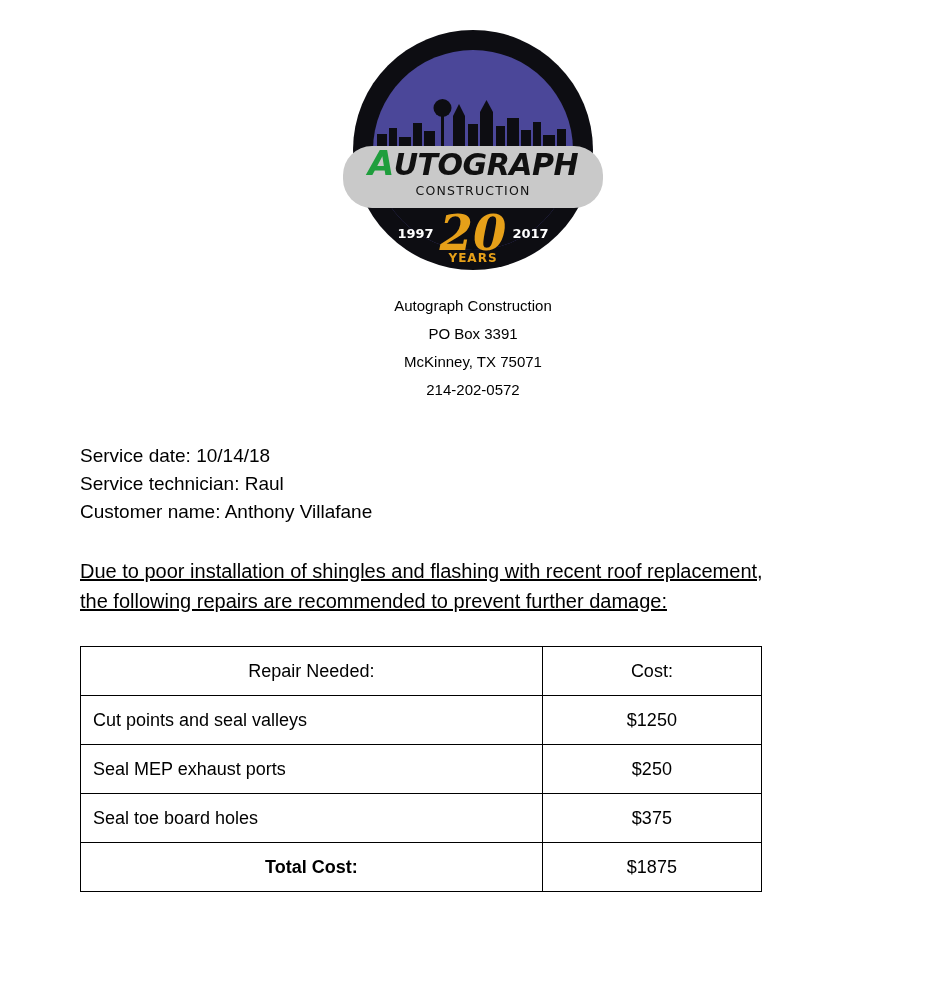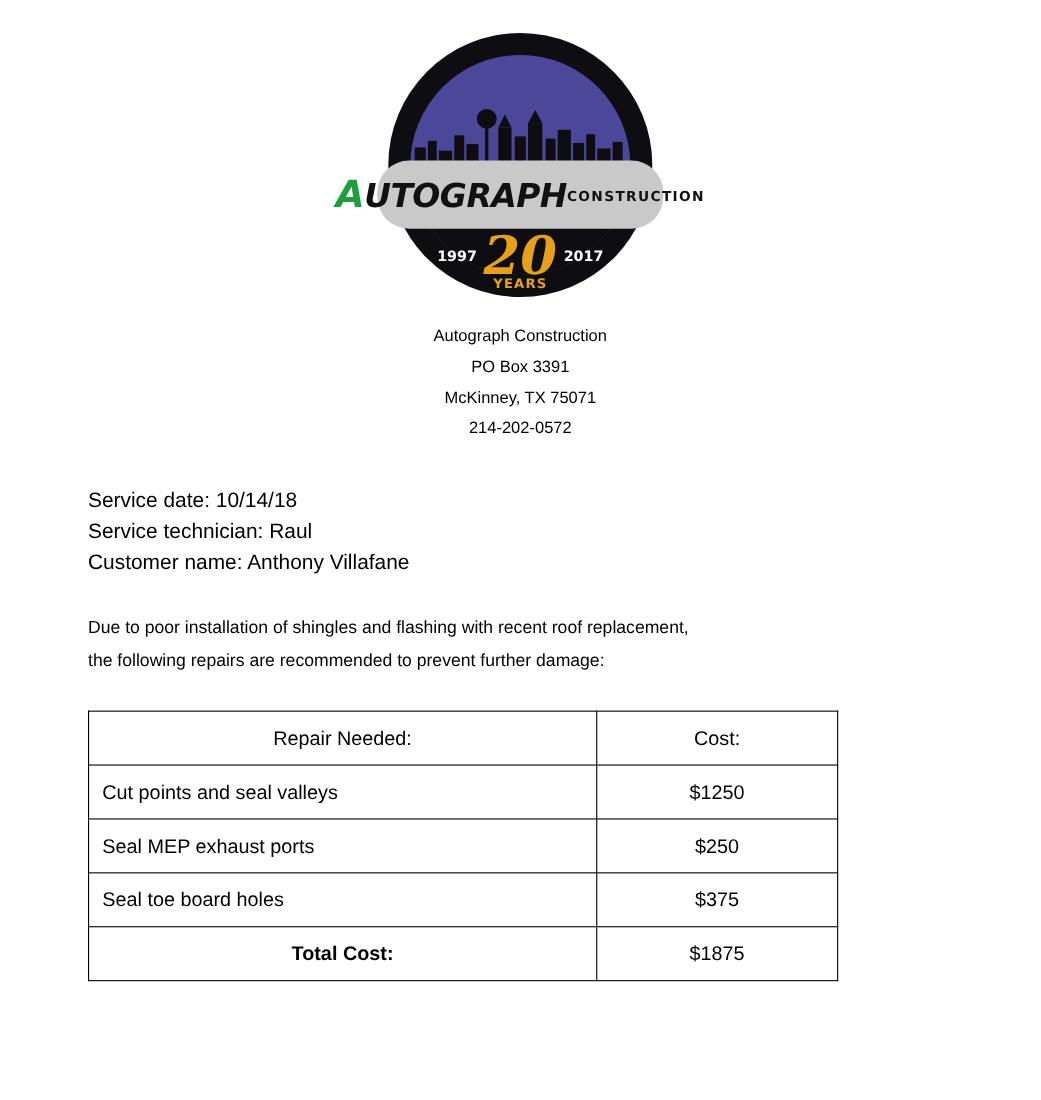--- a/index.html
+++ b/index.html
@@ -74,41 +74,41 @@
   .skyline svg { display: block; }
 
   .logo-band {
     position: absolute;
     left: -10px;
     top: 116px;
     width: 260px;
     height: 62px;
     background: #c9c9c9;
     display: flex;
-    flex-direction: row;
+    flex-direction: column;
     align-items: center;
-    justify-content: center;
+    justify-content: flex-start;
     border-radius: 29px;
   }
   .brand-main {
     font-family: "DejaVu Sans", sans-serif;
     font-weight: bold;
     font-style: italic;
     font-size: 30px;
     letter-spacing: -0.5px;
     color: #111111;
     line-height: 1;
   }
   .brand-main .g-a {
     color: #1f9e3d;
     font-size: 34px;
   }
   .brand-sub {
     font-family: "DejaVu Sans", sans-serif;
-    font-weight: bold;
+    font-weight: normal;
     font-size: 12.5px;
     letter-spacing: 1.2px;
     color: #111111;
     margin-top: 3px;
   }
 
   .logo-years {
     position: absolute;
     left: 0;
     top: 182px;
@@ -153,23 +153,24 @@
     padding-left: 80px;
     padding-right: 112px;
   }
   .details {
     margin-top: 38px;
     font-size: 19px;
     line-height: 28px;
   }
   .intro {
     margin-top: 30px;
-    font-size: 16px;
+    font-size: 20px;
     line-height: 30px;
     max-width: 700px;
+    text-decoration: underline;
   }
 
   
   table.repairs {
     margin-top: 30px;
     border-collapse: collapse;
     width: 682px;
     font-size: 18px;
   }
   table.repairs td {

